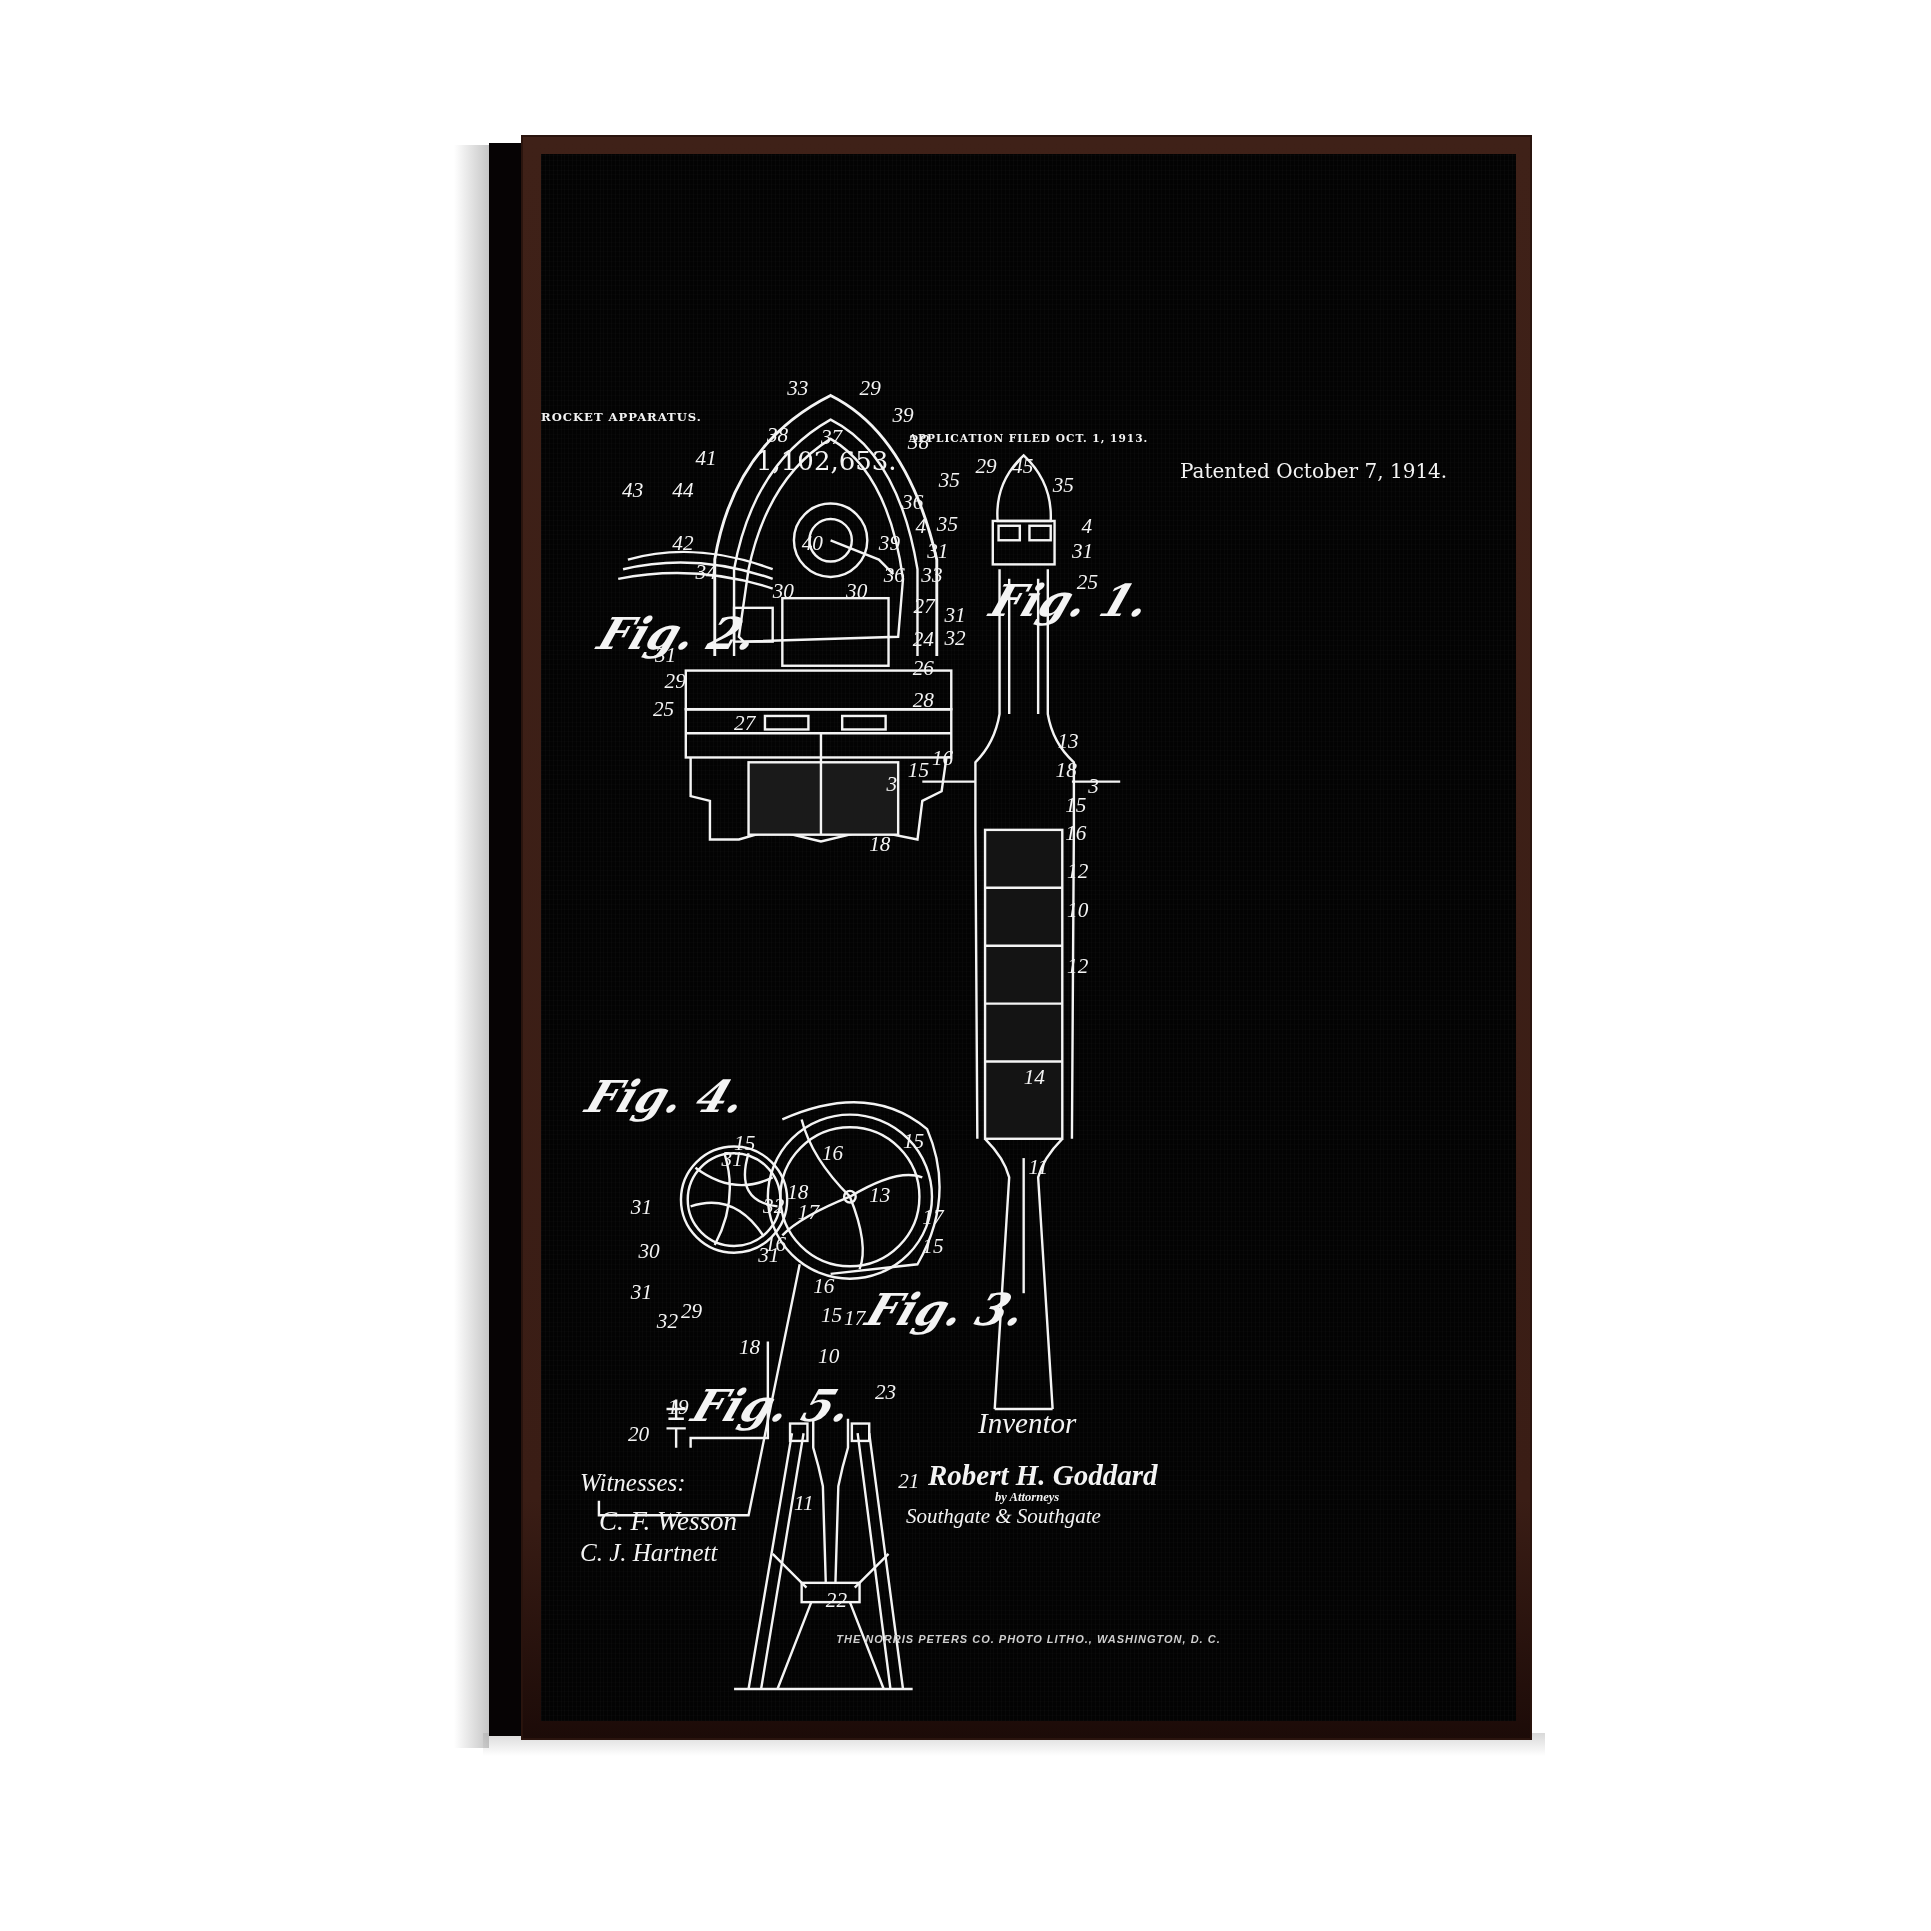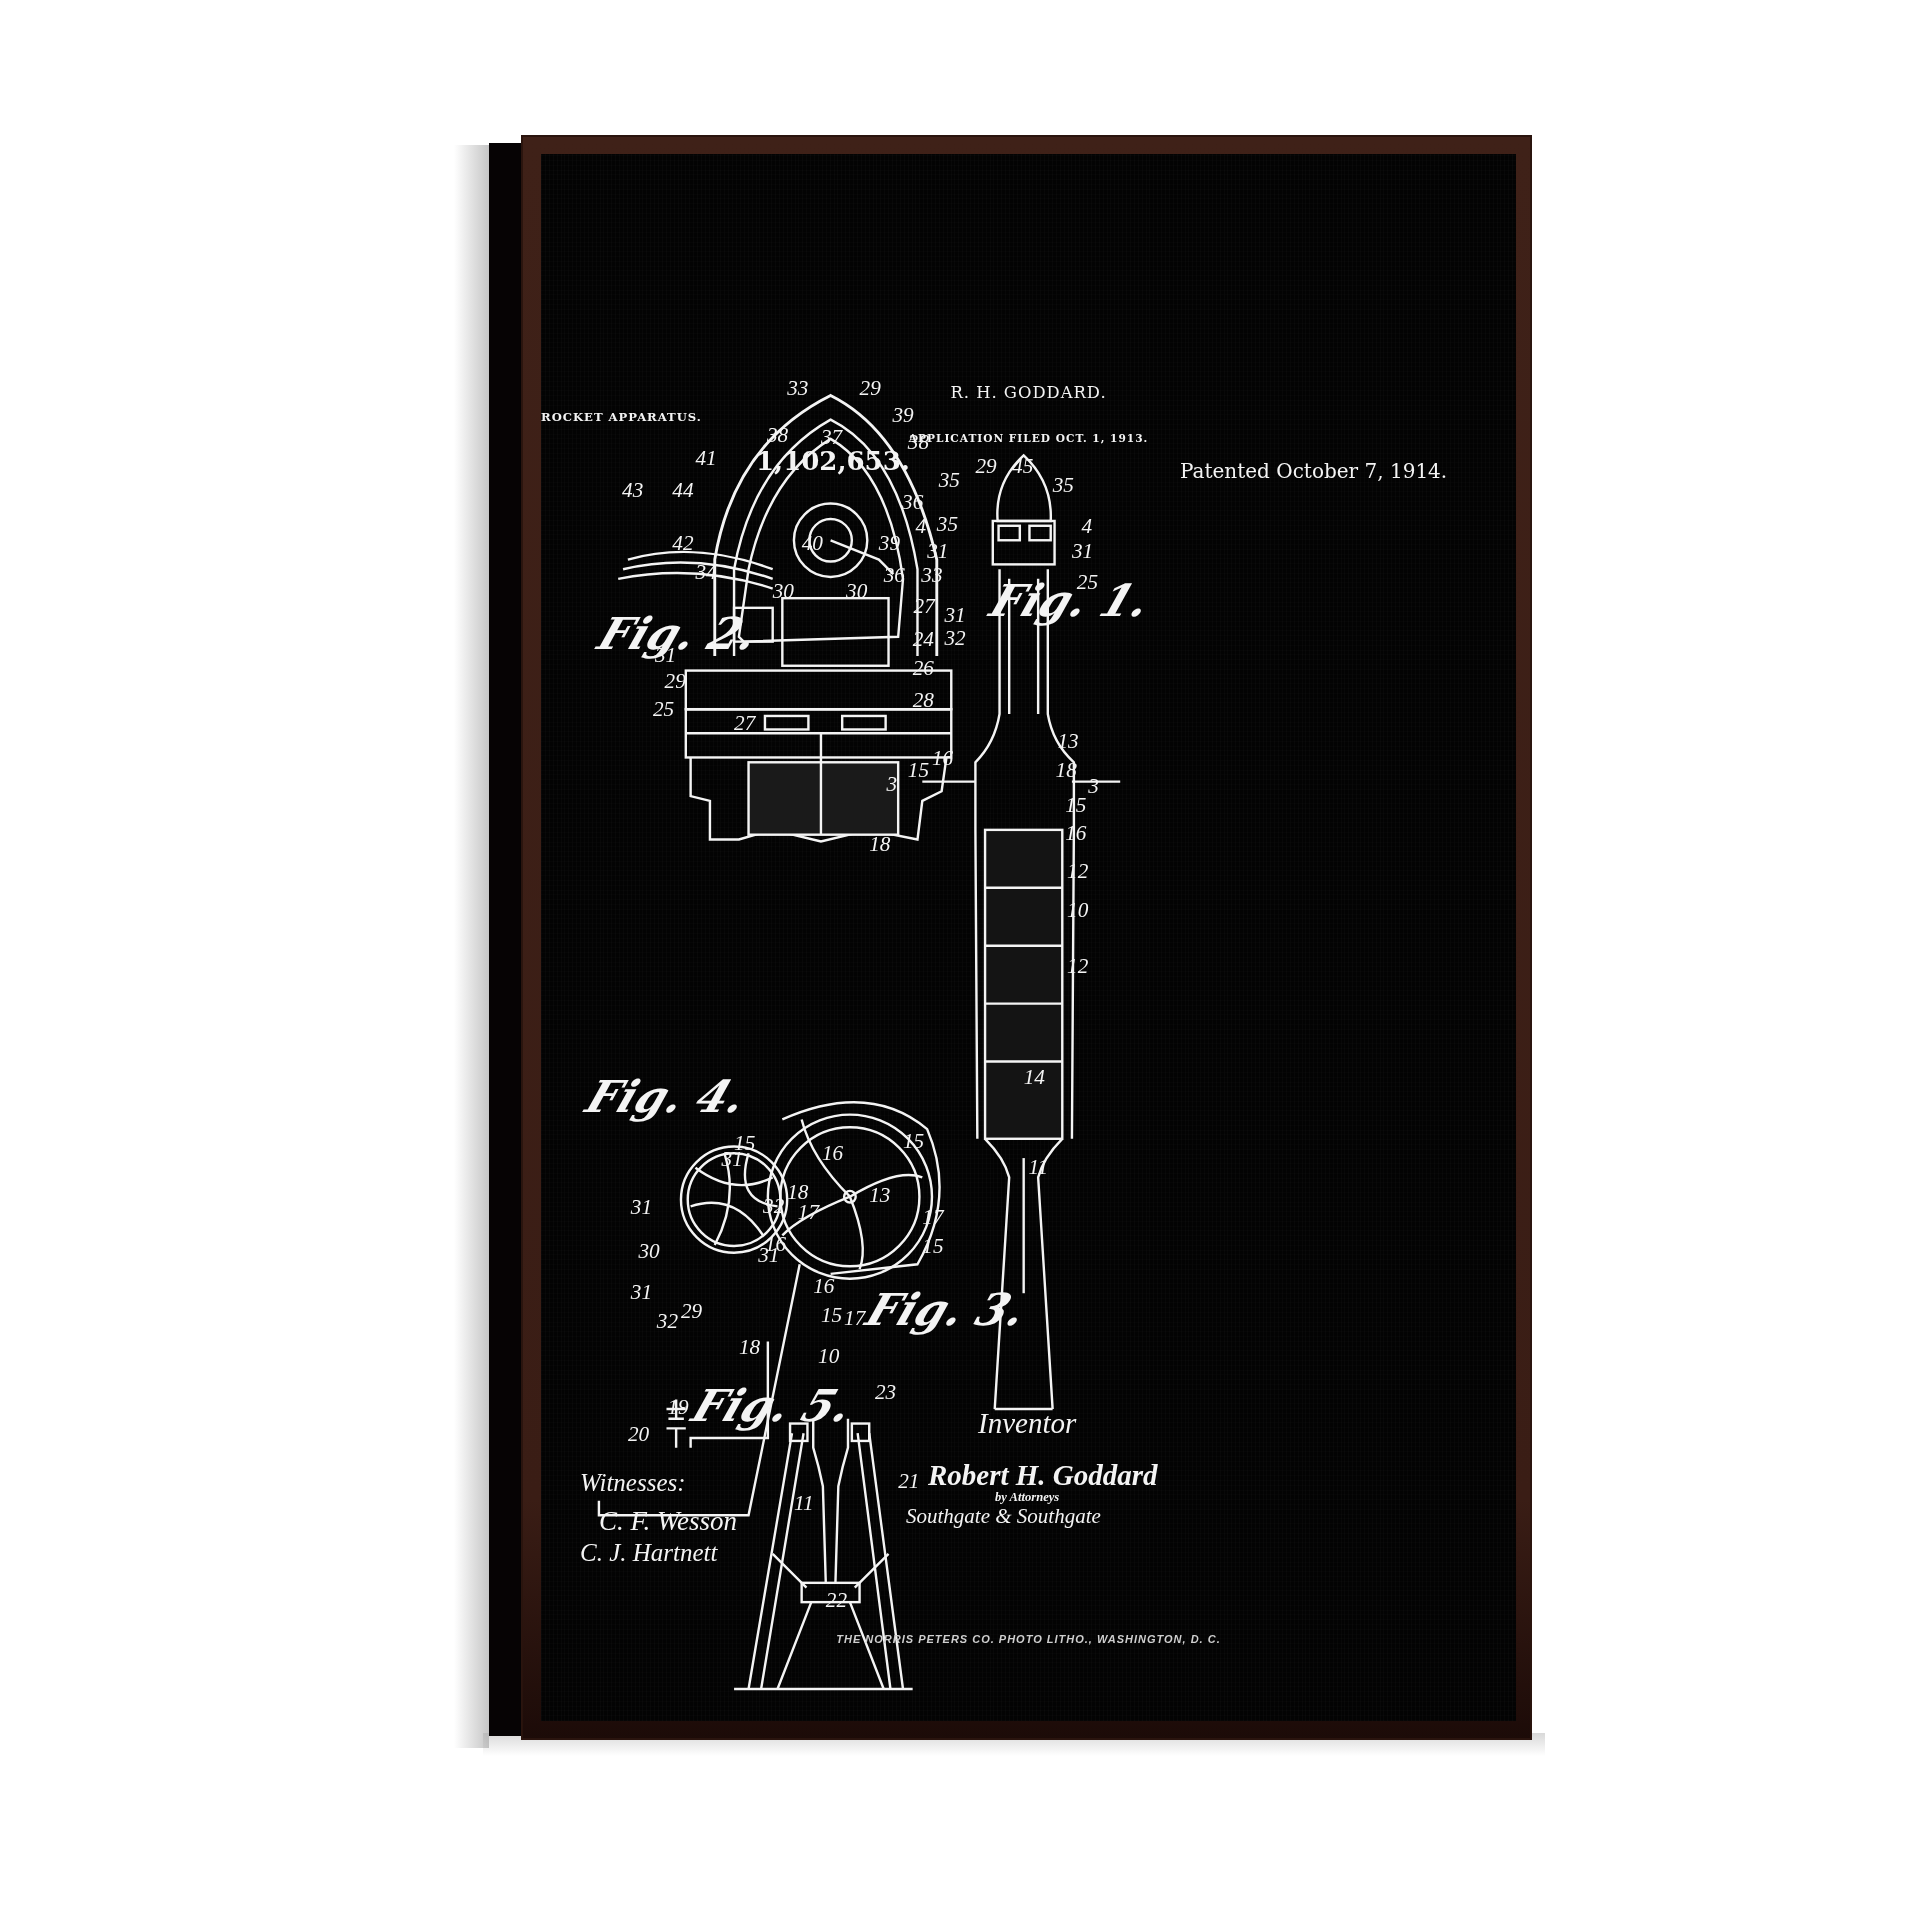--- a/index.html
+++ b/index.html
@@ -8,21 +8,21 @@
   .floor-shadow { position:absolute; left:483px; top:1733px; width:1062px; height:23px; background:linear-gradient(to bottom, rgba(170,170,170,0.45), rgba(255,255,255,0)); }
   .frame-side { position:absolute; left:489px; top:143px; width:39px; height:1593px; background:#060304; }
   .frame-front { position:absolute; left:521px; top:135px; width:1011px; height:1605px; background:#3d1f17; box-shadow: inset 0 0 0 1.9px #2a140e; }
   .frame-front.bottom-dark { background:linear-gradient(to bottom, #3f2118 0%, #3a1d15 85%, #1c0b08 100%); }
   .canvas { position:absolute; left:541px; top:154px; width:975px; height:1567px; background:#030303; overflow:hidden; }
   .canvas-tex { position:absolute; inset:0; background-image: repeating-linear-gradient(90deg, rgba(255,255,255,0.018) 0 1px, transparent 1px 3.9px), repeating-linear-gradient(0deg, rgba(255,255,255,0.012) 0 1px, transparent 1px 4.8px); }
   .txt { position:absolute; color:#f4f4f4; white-space:nowrap; }
   .hdr-name { left:0; width:975px; text-align:center; top:229px; font-size:16.4px; letter-spacing:1px; font-family:"DejaVu Serif", serif; }
   .hdr-title { left:0; width:975px; text-align:left; top:256px; font-size:11.6px; letter-spacing:1px; font-family:"DejaVu Serif", serif; font-weight:bold; }
   .hdr-filed { left:0; width:975px; text-align:center; top:278px; font-size:10.6px; letter-spacing:1px; font-family:"DejaVu Serif", serif; font-weight:bold; }
-  .patno { left:215px; top:292px; font-size:26px; font-family:"DejaVu Serif", serif; font-weight:bold; }
+  .patno { left:215px; top:292px; font-size:26px; font-family:"DejaVu Serif", serif; font-weight:normal; }
   .patdate { left:639px; top:305px; font-size:20px; font-family:"DejaVu Serif", serif; }
   .footer { left:0; width:975px; text-align:center; top:1479px; font-size:11px; font-style:italic; font-weight:bold; letter-spacing:1px; color:#cfcfcf; font-family:"Liberation Sans", sans-serif; }
   .script { font-family:"Liberation Serif", serif; font-style:italic; }
   .fig-label { font-size:44px; font-weight:bold; font-style:italic; font-family:"DejaVu Serif", serif; transform:skewX(-20deg); }
   .witnesses { left:39px; top:1315px; font-size:25px; }
   .wit1 { left:58px; top:1352px; font-size:27px; }
   .wit2 { left:39px; top:1385px; font-size:25px; }
   .inventor-label { left:437px; top:1253px; font-size:29px; }
   .inventor-name { left:387px; top:1305px; font-size:29px; font-weight:bold; }
   .attorneys-label { left:454px; top:1336px; font-size:12.6px; font-weight:bold; }
@@ -34,21 +34,20 @@
 <body>
 
 <div class="shadow"></div>
 <div class="floor-shadow"></div>
 <div class="frame-side"></div>
 <div class="frame-front bottom-dark"></div>
 
 <div class="canvas">
   <div class="canvas-tex"></div>
 
-  <div class="txt hdr-name">R. H. GODDARD.</div>
   <div class="txt hdr-title">ROCKET APPARATUS.</div>
   <div class="txt hdr-filed">APPLICATION FILED OCT. 1, 1913.</div>
   <div class="txt patno">1,102,653.</div>
   <div class="txt patdate">Patented October 7, 1914.</div>
 
   <svg class="drawing" viewBox="0 0 1010 1623">
     <g fill="none" stroke="#f4f4f4" stroke-width="2.5">
 
       <g>
         <path d="M 180 520 L 180 420 Q 200 300 300 250 Q 380 290 410 420 L 410 520" stroke-width="3"></path>

